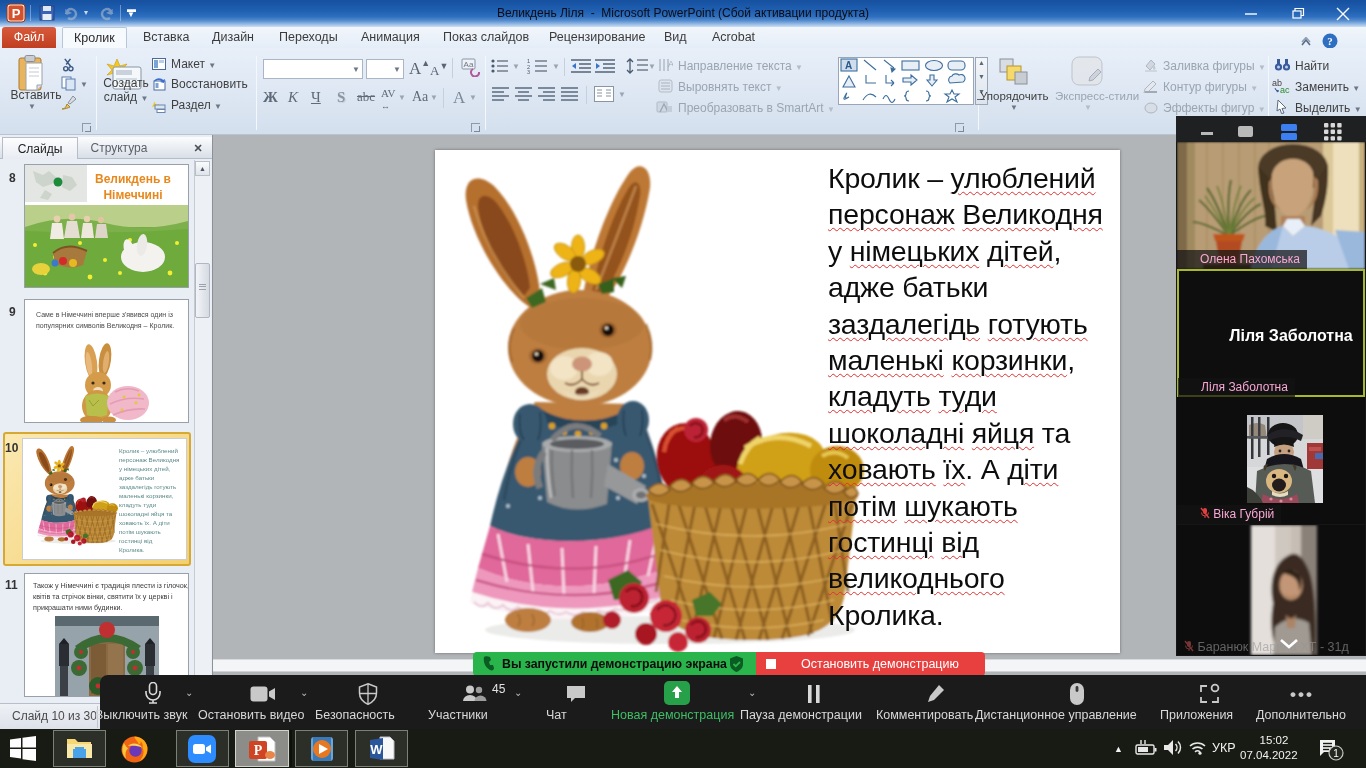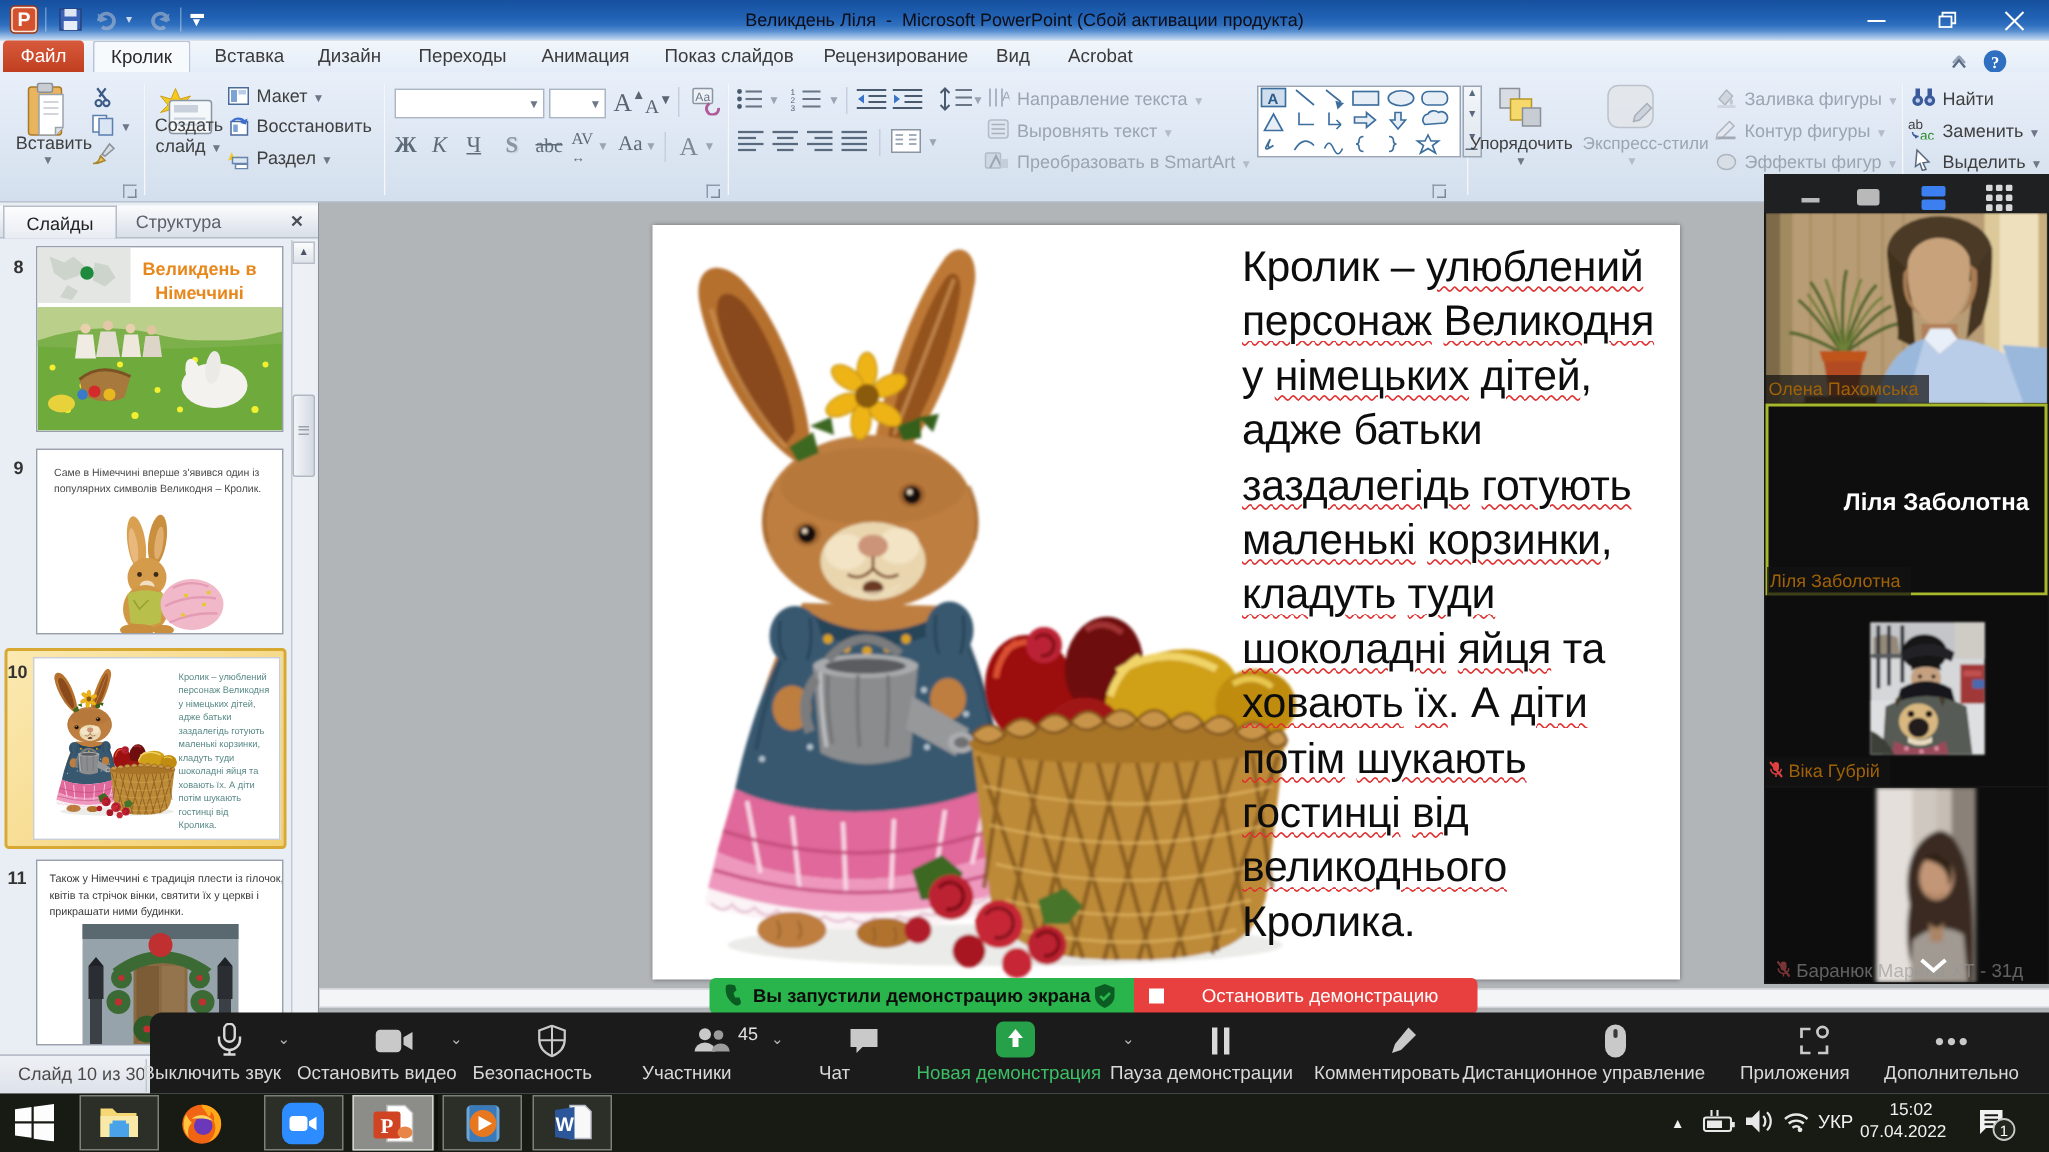--- a/index.html
+++ b/index.html
@@ -44,21 +44,21 @@
 .sq { text-decoration:underline; text-decoration-style:wavy; text-decoration-color:#e03030; text-decoration-thickness:1px; text-underline-offset:3px; }
 
 #greenbar { position:absolute; left:473px; top:652px; width:283px; height:24px; background:#2ab44c; border-radius:4px 0 0 4px; z-index:12; }
 #redbar { position:absolute; left:756px; top:652px; width:229px; height:24px; background:#e83f3f; border-radius:0 4px 4px 0; z-index:12; }
 
 #zoomtb { position:absolute; left:100px; top:675px; width:1266px; height:54px; background:#1b1b1b; border-radius:8px 0 0 0; z-index:30; }
 .ztitem { position:absolute; text-align:left; color:#d9d9d9; font-size:12.5px; }
 
 #zoompanel { position:absolute; left:1176px; top:116px; width:190px; height:540px; background:#161616; z-index:25; }
 .vtile { position:absolute; left:1px; width:188px; height:127px; background:#0d0d0d; overflow:hidden; }
-.nametag { position:absolute; left:0; bottom:0; background:rgba(20,20,20,.72); color:#a16207; font-size:12px; padding:2px 7px 3px 2px; white-space:nowrap; }
+.nametag { position:absolute; left:0; bottom:0; background:rgba(20,20,20,.72); color:#f9a8d4; font-size:12px; padding:2px 7px 3px 23px; white-space:nowrap; }
 
 #taskbar { position:absolute; left:0; top:729px; width:1366px; height:39px; background:#181b13; z-index:40; }
 .tbbtn { position:absolute; top:1px; width:53px; height:37px; border:1px solid rgba(190,195,185,.55); background:rgba(255,255,255,.09); }
 .tray { position:absolute; color:#f2f2f2; }
 </style>
 </head>
 <body>
 
 <div id="titlebar">
  <svg class="qa-ico" style="left:6px;top:3px" width="20" height="20" viewBox="0 0 20 20">

